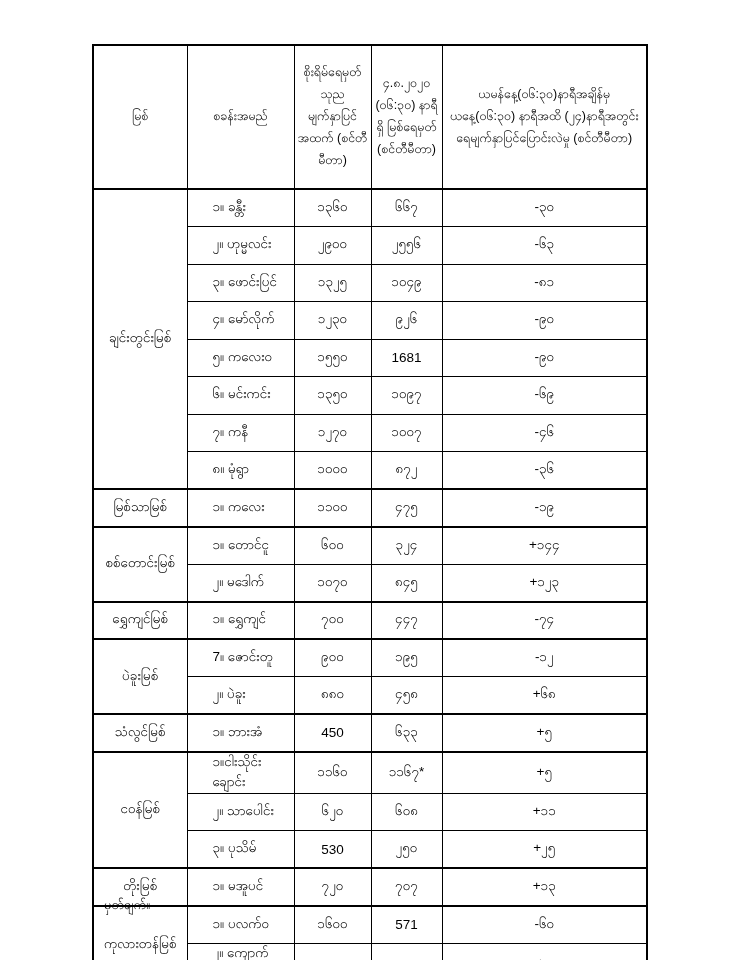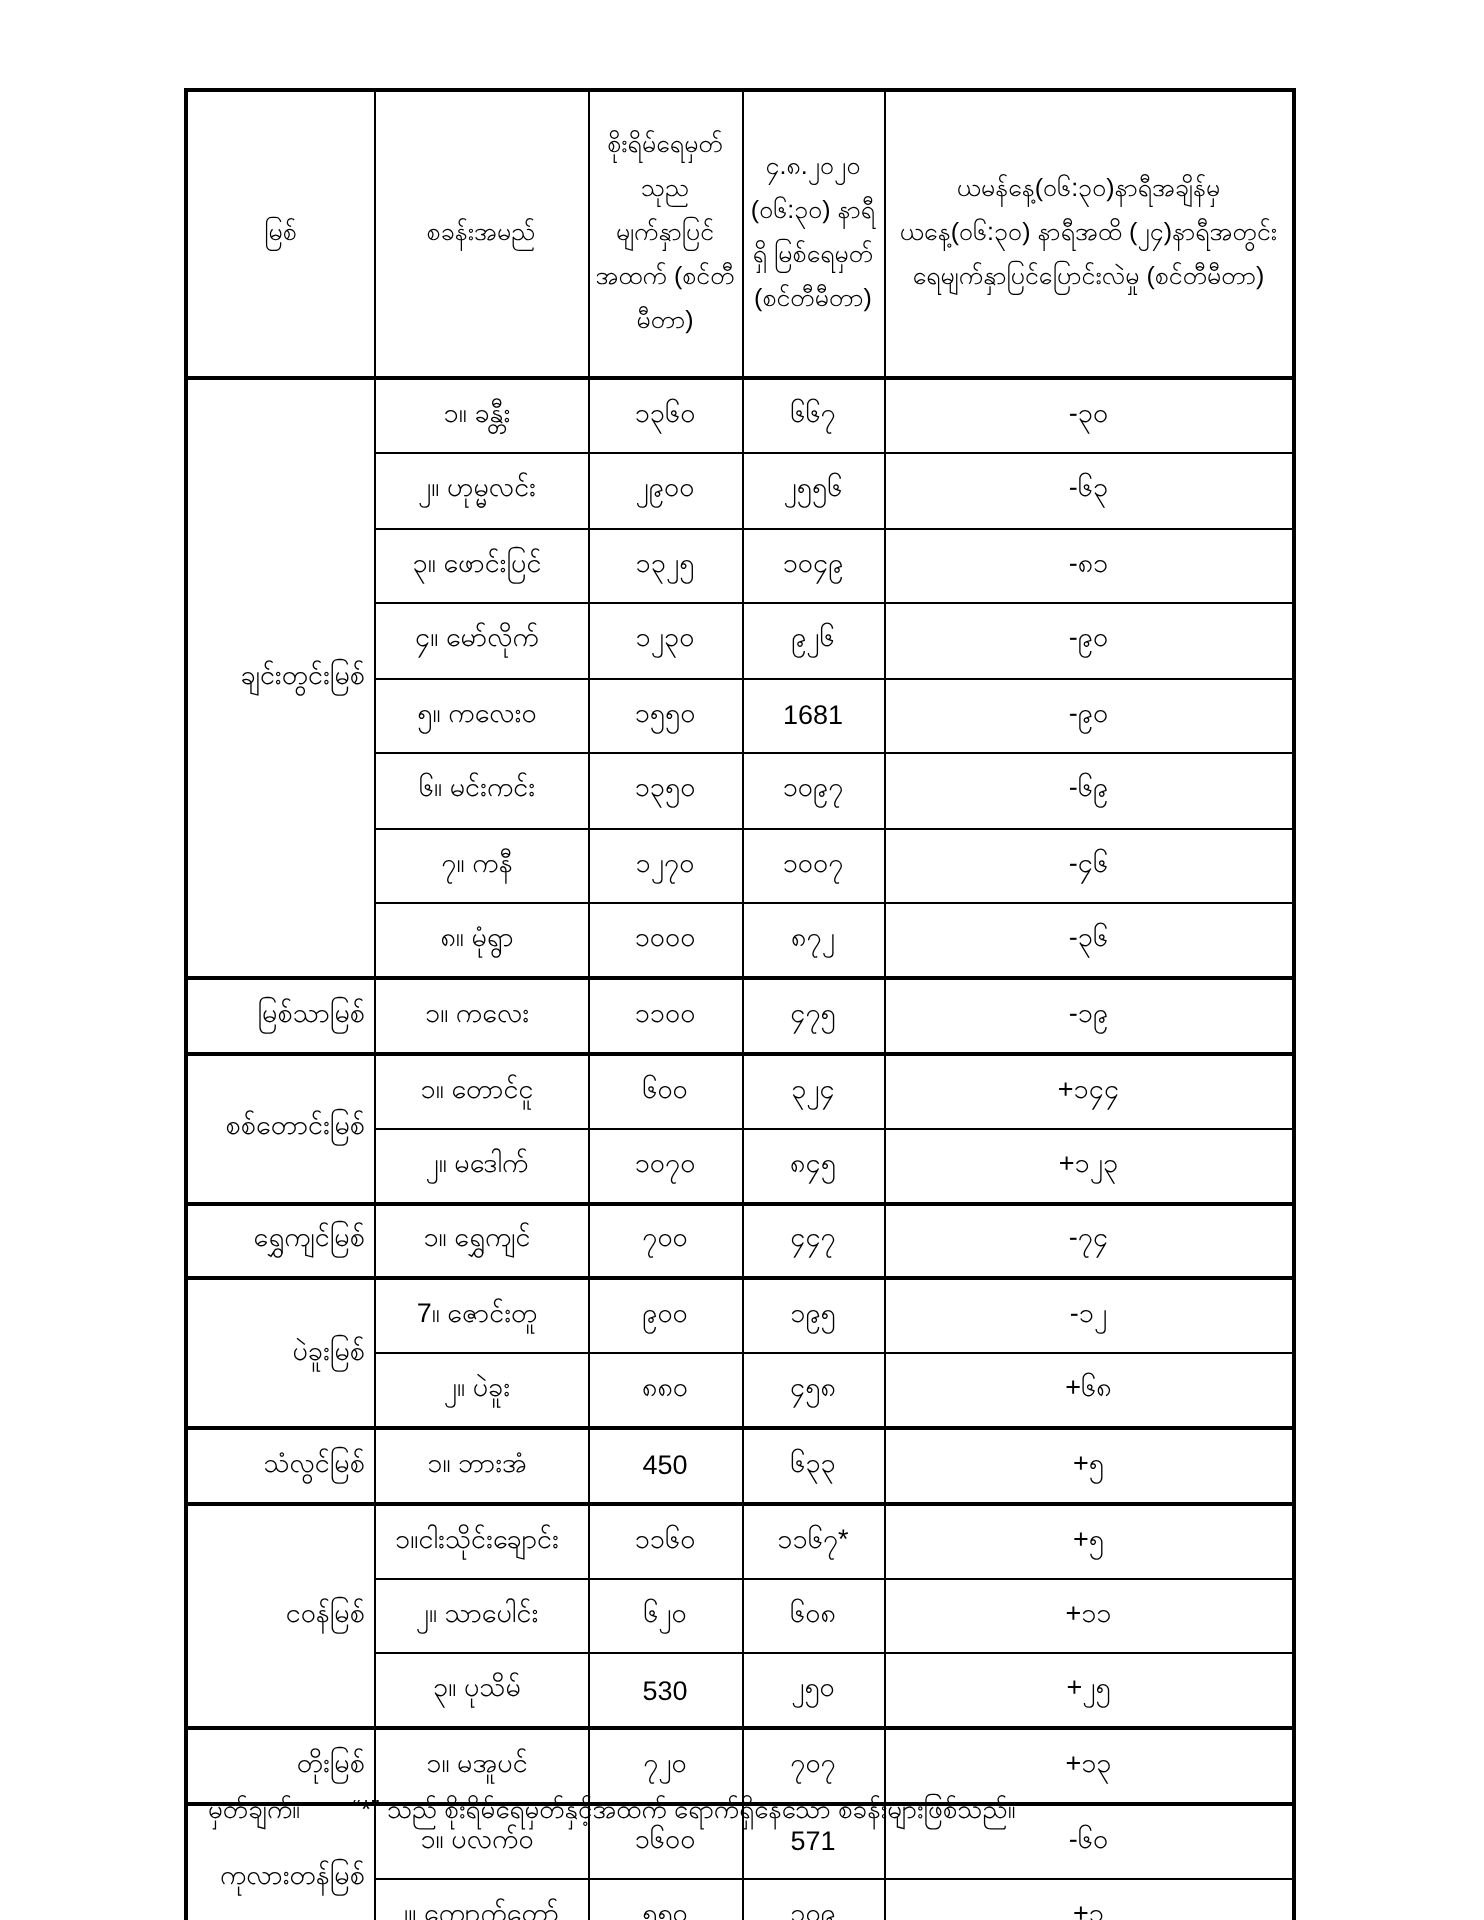--- a/index.html
+++ b/index.html
@@ -39,22 +39,22 @@
     padding: 2px 3px;
   }
   tbody td {
     border: 1px solid #000;
     height: 37.5px;
     font-size: 13.5px;
     vertical-align: middle;
     padding: 0 4px;
   }
   tbody tr.section-start td { border-top: 2px solid #000; }
-  td.river   { text-align: right; padding-left: 4px; }
-  td.station { text-align: center; padding-left: 0; }
+  td.river   { text-align: center; padding-left: 4px; }
+  td.station { text-align: left; padding-left: 25px; }
   td.num     { text-align: center; }
 
   .footnote {
     position: absolute;
     left: 104px; top: 896px;
     width: 600px;
     font-size: 13px;
     display: flex;
     gap: 26px;
     white-space: nowrap;
@@ -216,16 +216,15 @@
           <td class="station">၂။ ကျောက်တော်</td>
           <td class="num">၅၅၀</td>
           <td class="num">၃၀၉</td>
           <td class="num">+၁</td>
         </tr>
       </tbody>
   </table>
 
   <div class="footnote">
     <span>မှတ်ချက်။</span>
-    <span>“*” သည် စိုးရိမ်ရေမှတ်နှင့်အထက် ရောက်ရှိနေသော စခန်းများဖြစ်သည်။</span>
   </div>
 
 </div>
 
 </body></html>

